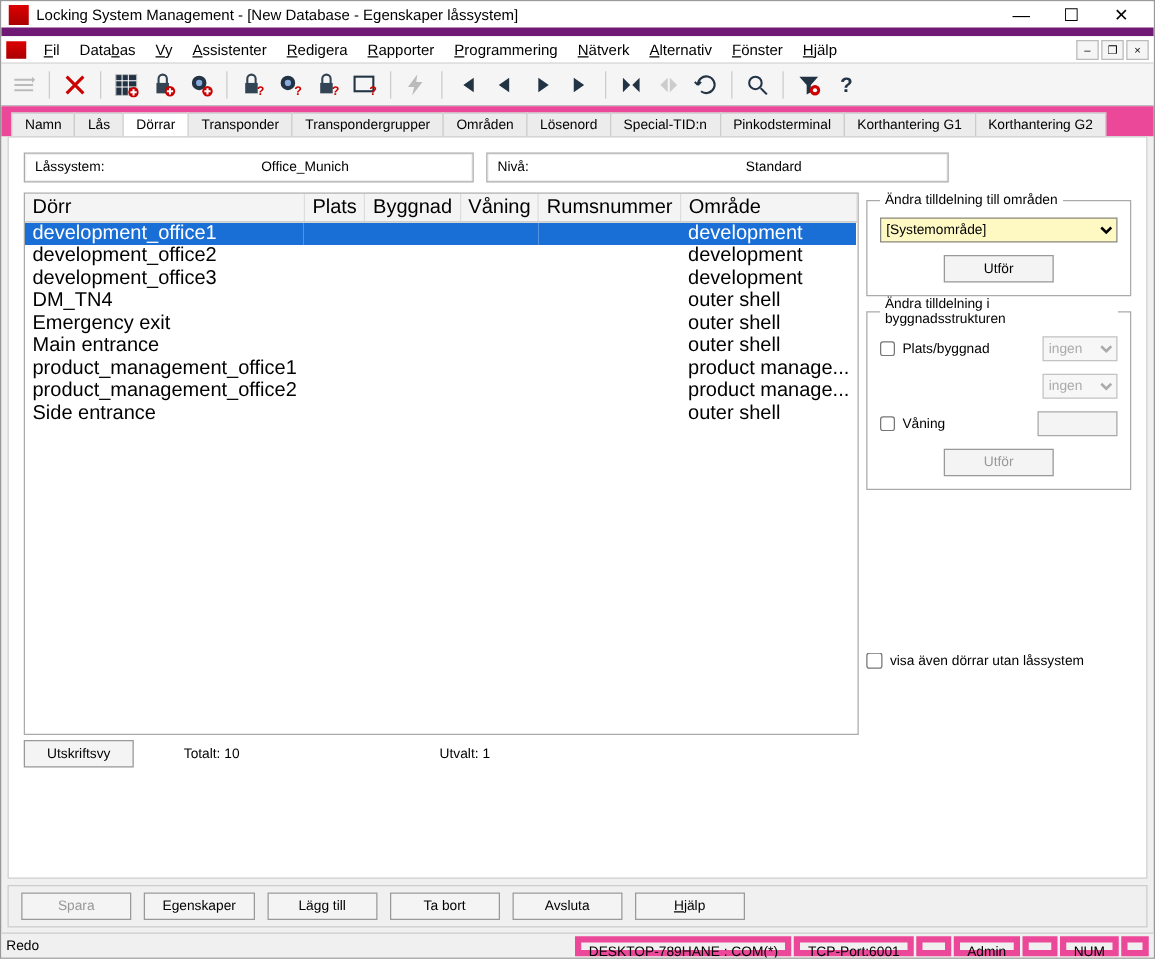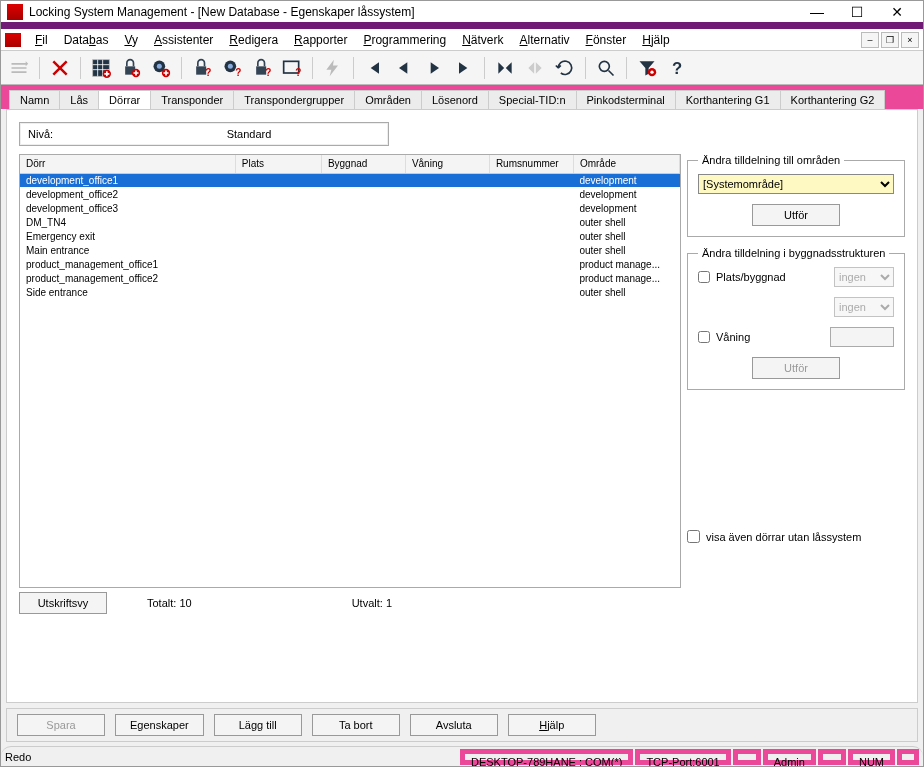--- a/index.html
+++ b/index.html
@@ -154,21 +154,21 @@
 }
 .table-wrap {
   flex: 1;
   border: 1px solid #aaa;
   background: #fff;
   overflow: auto;
 }
 table.data {
   width: 100%;
   border-collapse: collapse;
-  font-size: 10px;
+  font-size: 16px;
 }
 table.data th {
   text-align: left;
   font-weight: normal;
   padding: 2px 6px;
   background: #f4f4f4;
   border-right: 1px solid #ddd;
   border-bottom: 1px solid #ccc;
   height: 18px;
 }
@@ -196,21 +196,20 @@
   font-size: 11px;
 }
 .btn:disabled, .btn.disabled {
   color: #999;
 }
 
 .side-panel {
   width: 218px;
   display: flex;
   flex-direction: column;
-  gap: 10px;
 }
 fieldset.group {
   border: 1px solid #aaa;
   padding: 8px 10px 10px 10px;
 }
 fieldset.group legend {
   font-size: 11px;
   padding: 0 4px;
 }
 .select {
@@ -259,21 +258,20 @@
 
 
 .statusbar {
   height: 20px;
   background: #f0f0f0;
   border-top: 1px solid #ccc;
   display: flex;
   align-items: center;
   font-size: 11px;
   padding: 0 4px;
-  border-radius: 10px;
 }
 .statusbar .cell {
   border: 5px solid #ec4899;
   padding: 1px 6px;
   height: 16px;
   line-height: 14px;
   margin-left: 2px;
 }
 .statusbar .spacer { flex: 1; }
 </style>
@@ -448,20 +446,24 @@
     <div class="tab">Områden</div>
     <div class="tab">Lösenord</div>
     <div class="tab">Special-TID:n</div>
     <div class="tab">Pinkodsterminal</div>
     <div class="tab">Korthantering G1</div>
     <div class="tab">Korthantering G2</div>
   </div>
 
 <div class="content">
   <div class="info-row">
+    <div class="info-box left">
+      <span class="lbl">Låssystem:</span>
+      <span class="val">Office_Munich</span>
+    </div>
     <div class="info-box right">
       <span class="lbl">Nivå:</span>
       <span class="val">Standard</span>
     </div>
   </div>
 
   <div class="mid-row">
     <div class="table-area">
       <div class="table-wrap">
         <table class="data">

